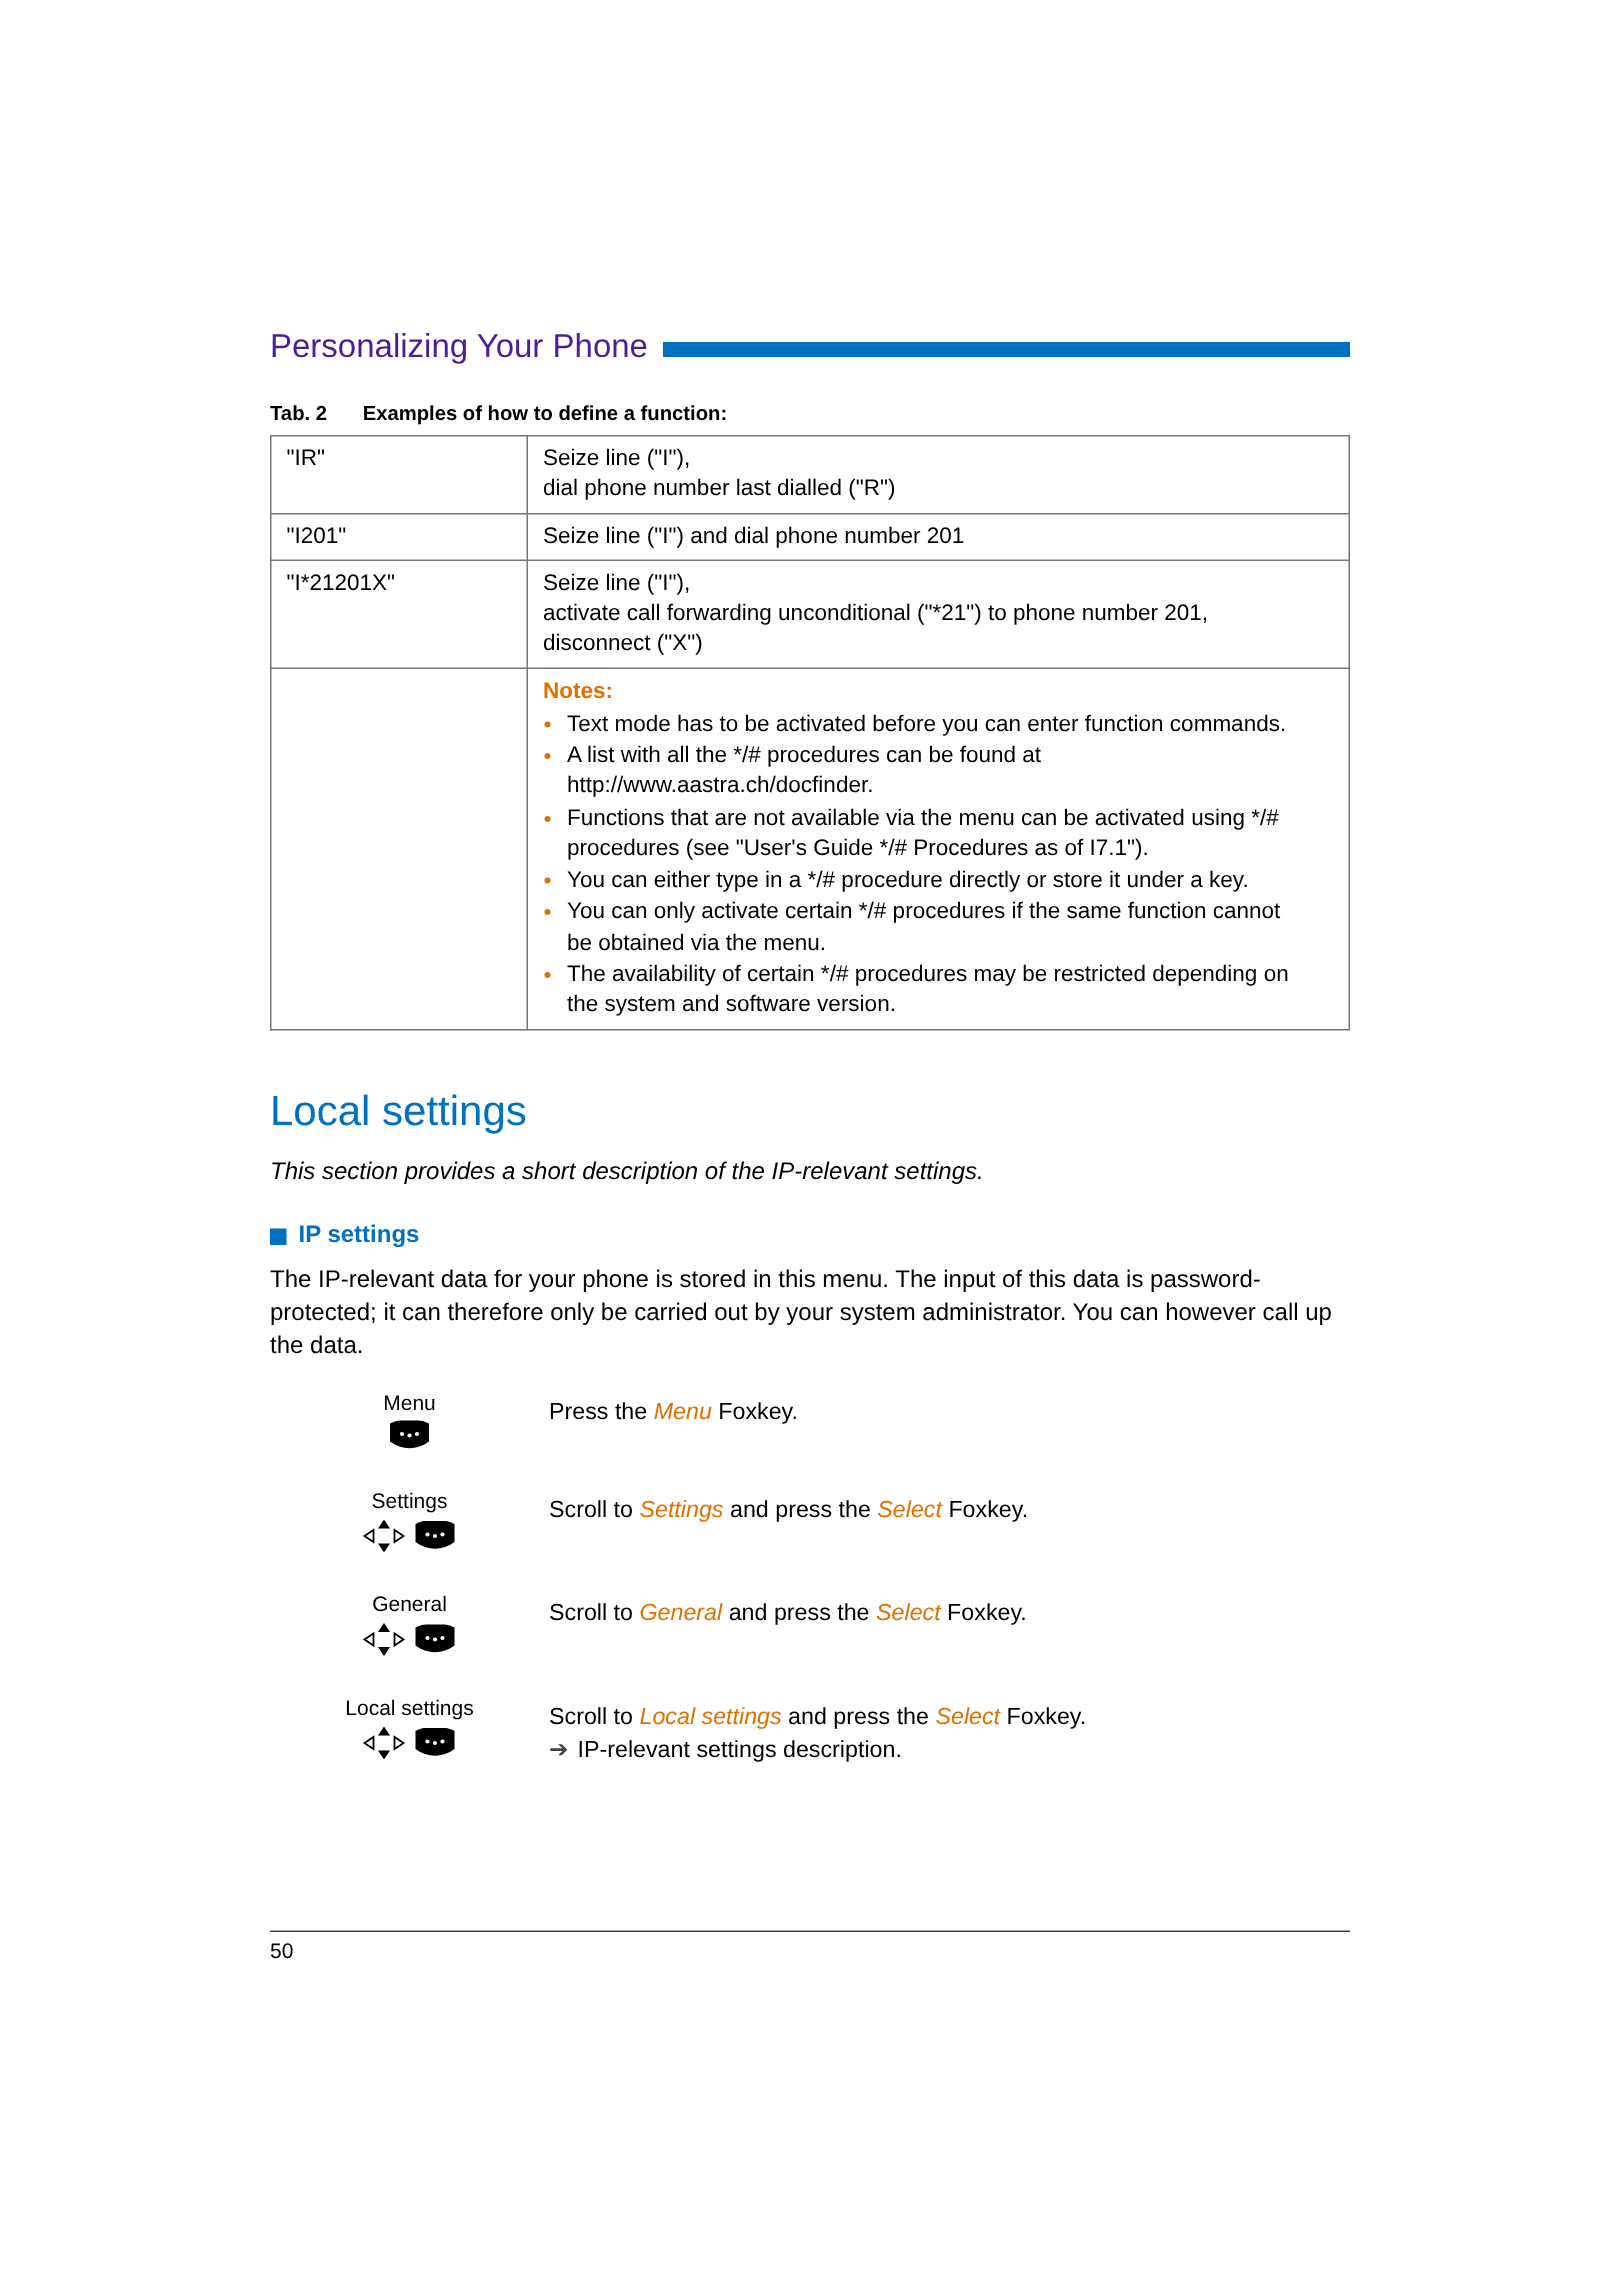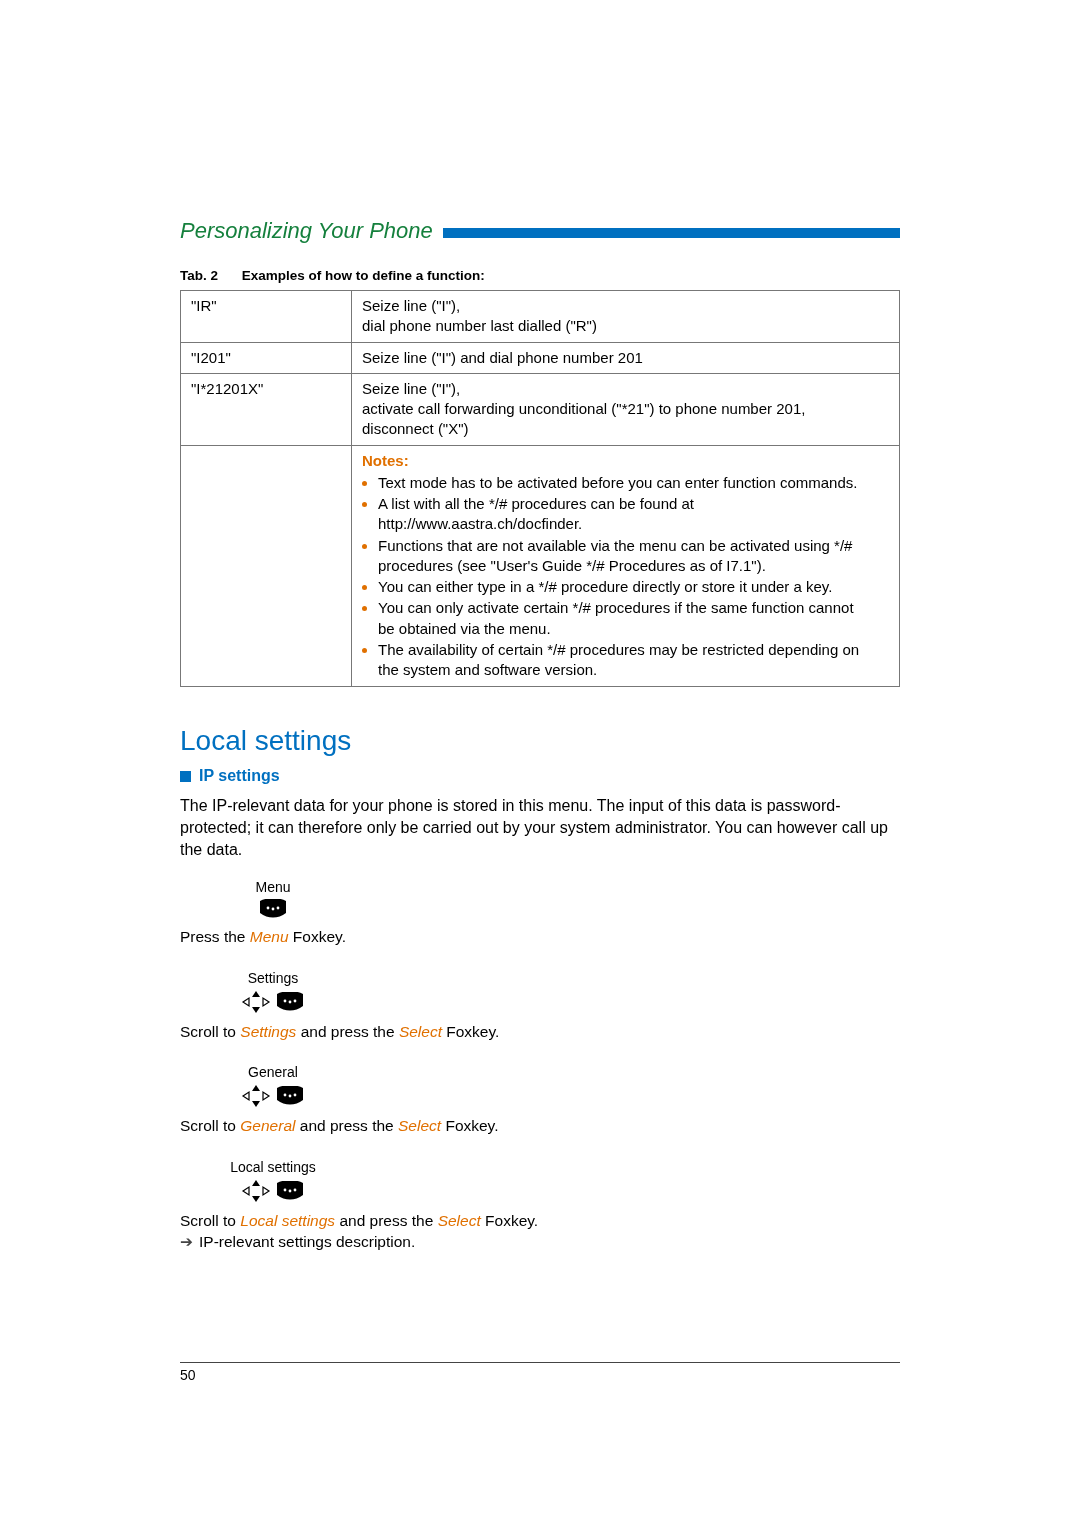--- a/index.html
+++ b/index.html
@@ -17,22 +17,21 @@
     padding: 218px 180px 0 180px;
   }
   .header-row {
     display: flex;
     align-items: center;
     margin-bottom: 24px;
     position: relative;
   }
   .header-title {
     font-size: 22px;
-    color: #15803d;
-    font-style: italic;
+    color: #4c1d95;
   }
   .header-bar {
     flex: 1;
     height: 10px;
     margin-left: 10px;
     margin-top: 4px;
     background: #0070c0;
   }
   .tab-caption {
     font-size: 13.5px;
@@ -110,21 +109,20 @@
     line-height: 1.38;
   }
   .steps {
     width: 100%;
     margin-top: 12px;
   }
   .step {
     display: flex;
     align-items: flex-start;
     margin-bottom: 22px;
-    flex-direction: column;
   }
   .step-left {
     width: 170px;
     text-align: center;
     font-size: 14px;
     padding: 0 8px;
   }
   .step-label {
     margin-bottom: 4px;
   }
@@ -199,20 +197,21 @@
               <li>You can only activate certain */# procedures if the same function cannot be obtained via the menu.</li>
               <li>The availability of certain */# procedures may be restricted depending on the system and software version.</li>
             </ul>
           </td>
         </tr>
       </tbody>
   </table>
 
   <h2 class="local">Local settings</h2>
 
+  <p class="intro">This section provides a short description of the IP-relevant settings.</p>
 
   <div class="subhead-row">
     <span class="subhead-bullet"></span>
     <span class="subhead-text">IP settings</span>
   </div>
 
   <p class="body">The IP-relevant data for your phone is stored in this menu. The input of this data is password-protected; it can therefore only be carried out by your system administrator. You can however call up the data.</p>
 
   <div class="steps" id="steps">
       <div class="step">

